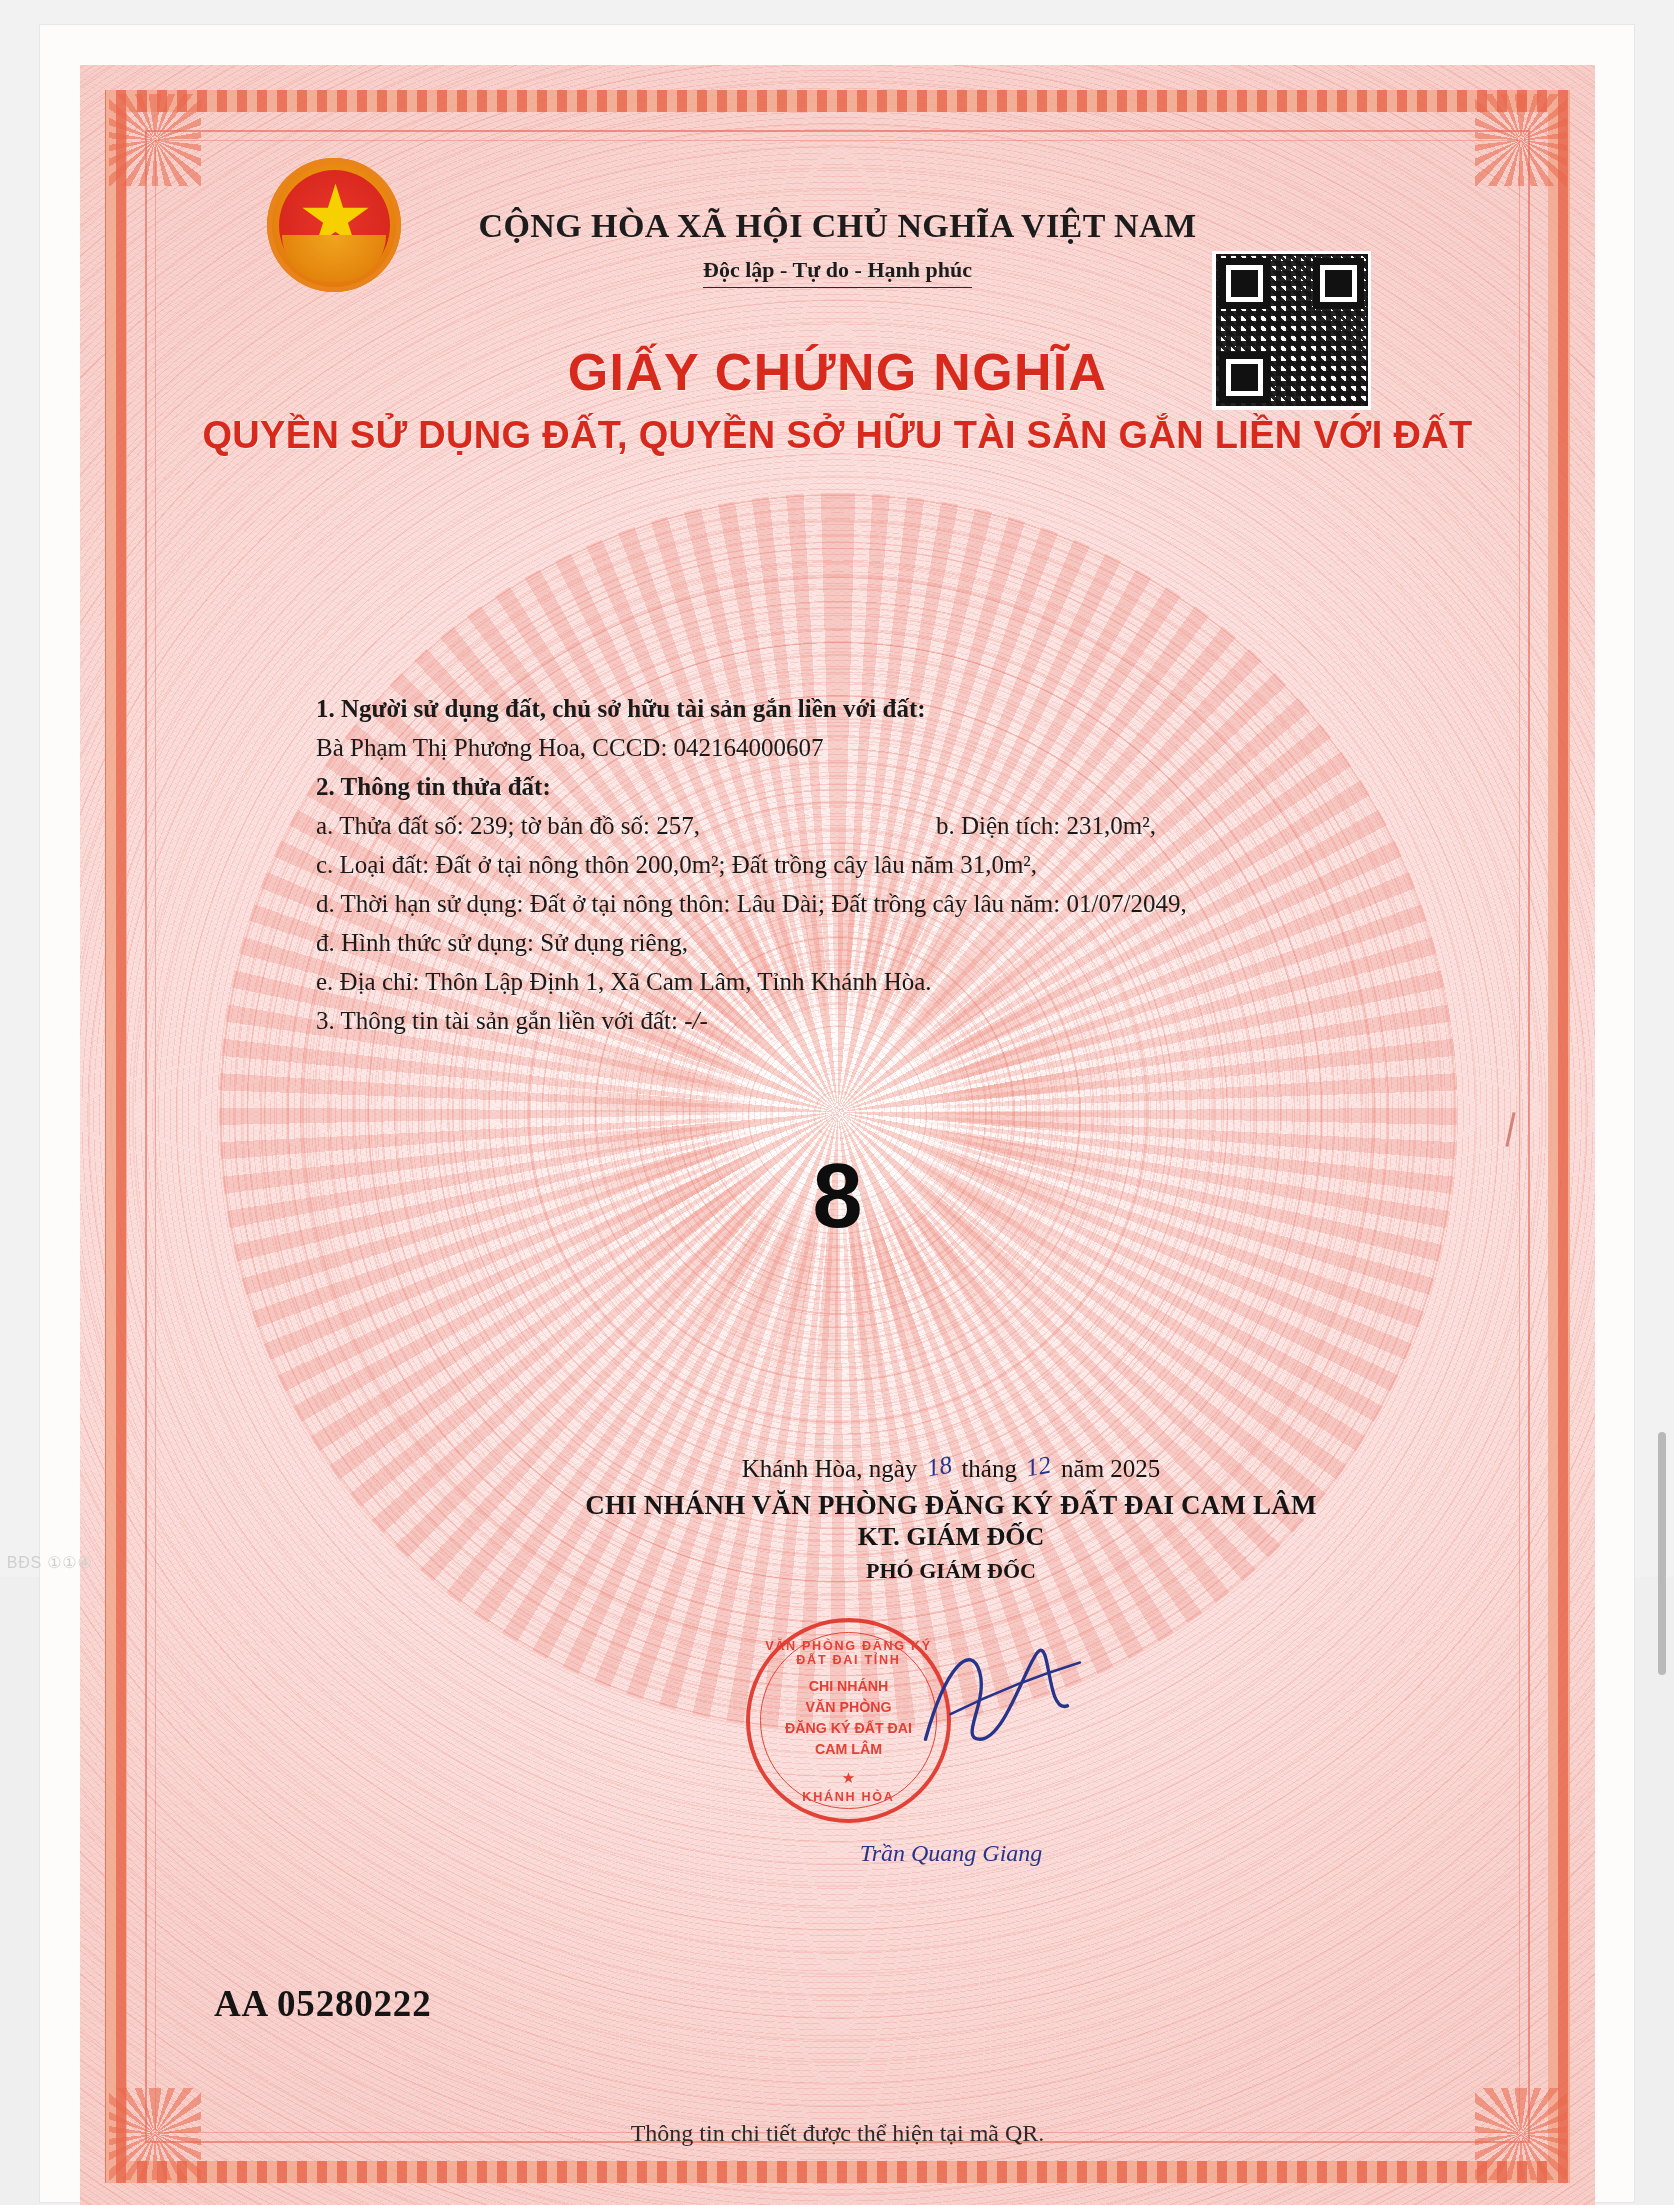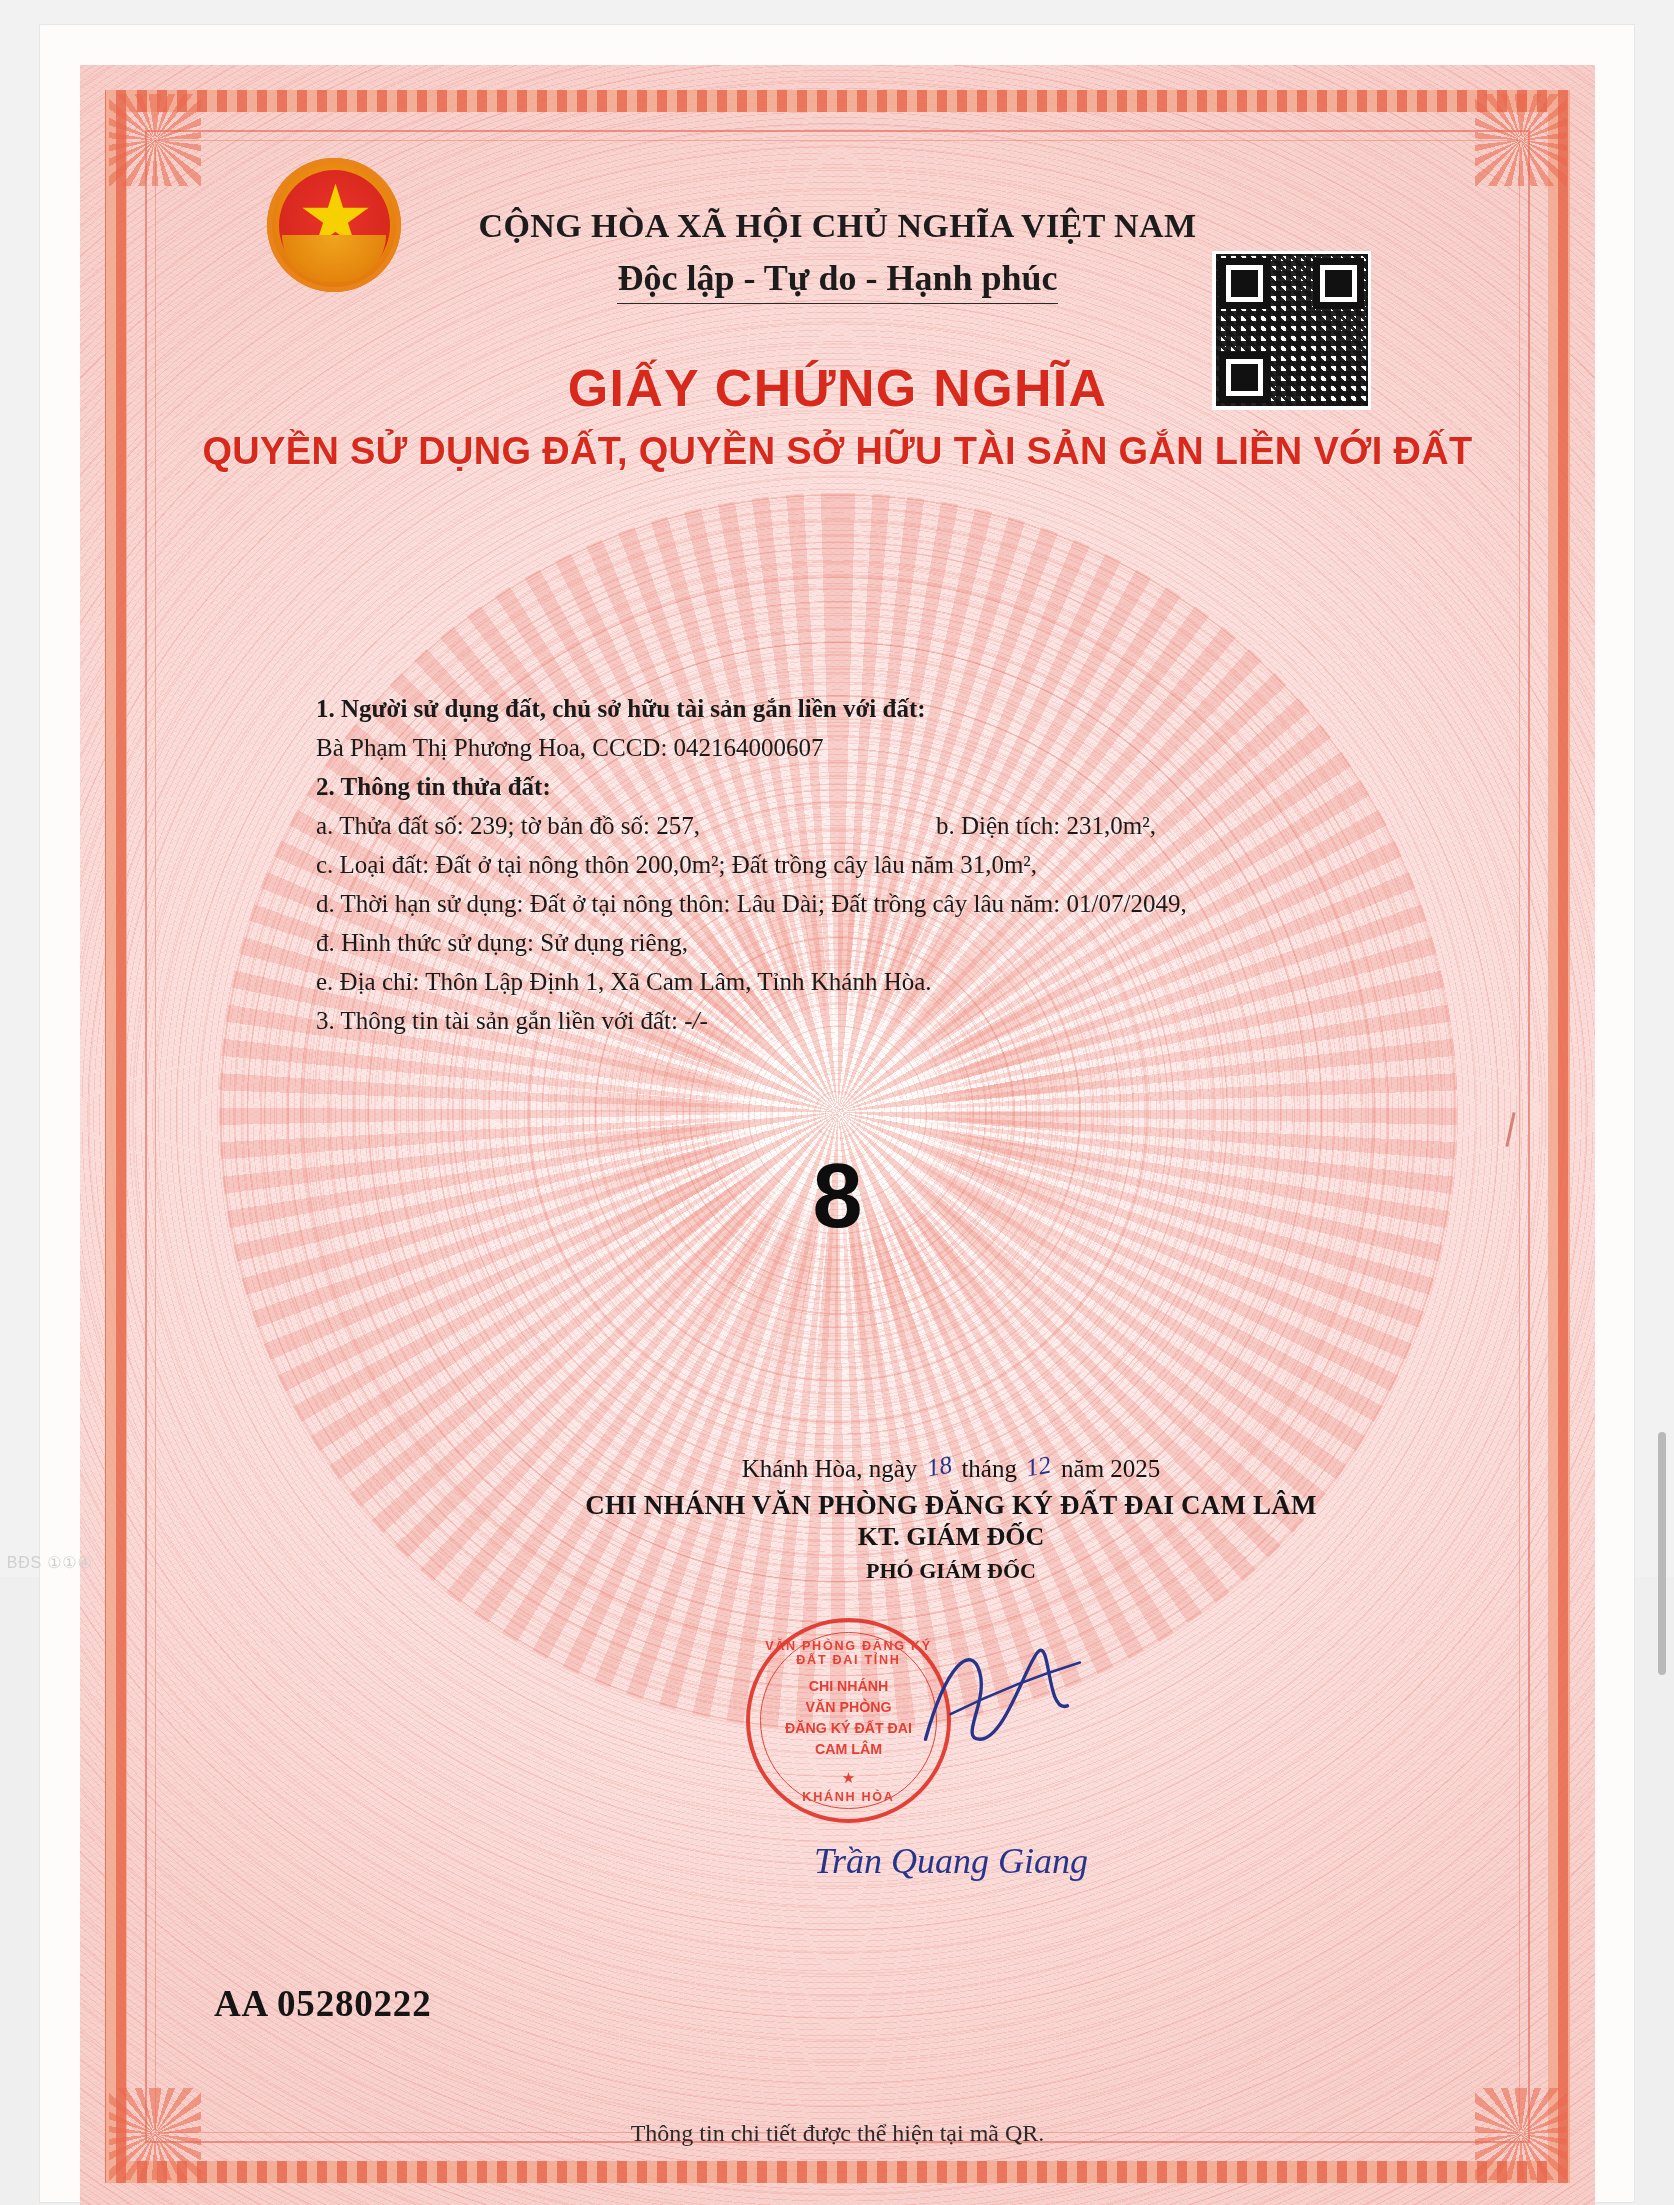--- a/index.html
+++ b/index.html
@@ -227,21 +227,21 @@
   .nation {
     font-family: "Liberation Serif", serif;
     font-weight: bold;
     font-size: 34px;
     letter-spacing: 0.4px;
     color: #1c1c1c;
   }
   .motto {
     font-family: "Liberation Serif", serif;
     font-weight: bold;
-    font-size: 36px;
+    font-size: 22px;
     margin-top: 11.7px;
     color: #1c1c1c;
     display: inline-block;
     border-bottom: 1.7px solid #2a2a2a;
     padding-bottom: 4.2px;
   }
   .title1 {
     margin-top: 54px;
     font-family: "Liberation Sans", sans-serif;
     font-weight: bold;
@@ -392,21 +392,21 @@
     height: 167px;
     pointer-events: none;
   }
   .signer {
     position: absolute;
     left: 469px;
     width: 804px;
     top: 1775px;
     text-align: center;
     font-family: "Liberation Serif", serif;
-    font-size: 36px;
+    font-size: 24px;
     color: #27348b;
   }
 
   
   .serial {
     position: absolute;
     left: 134px;
     top: 1917px;
     font-family: "Liberation Serif", serif;
     font-weight: bold;

